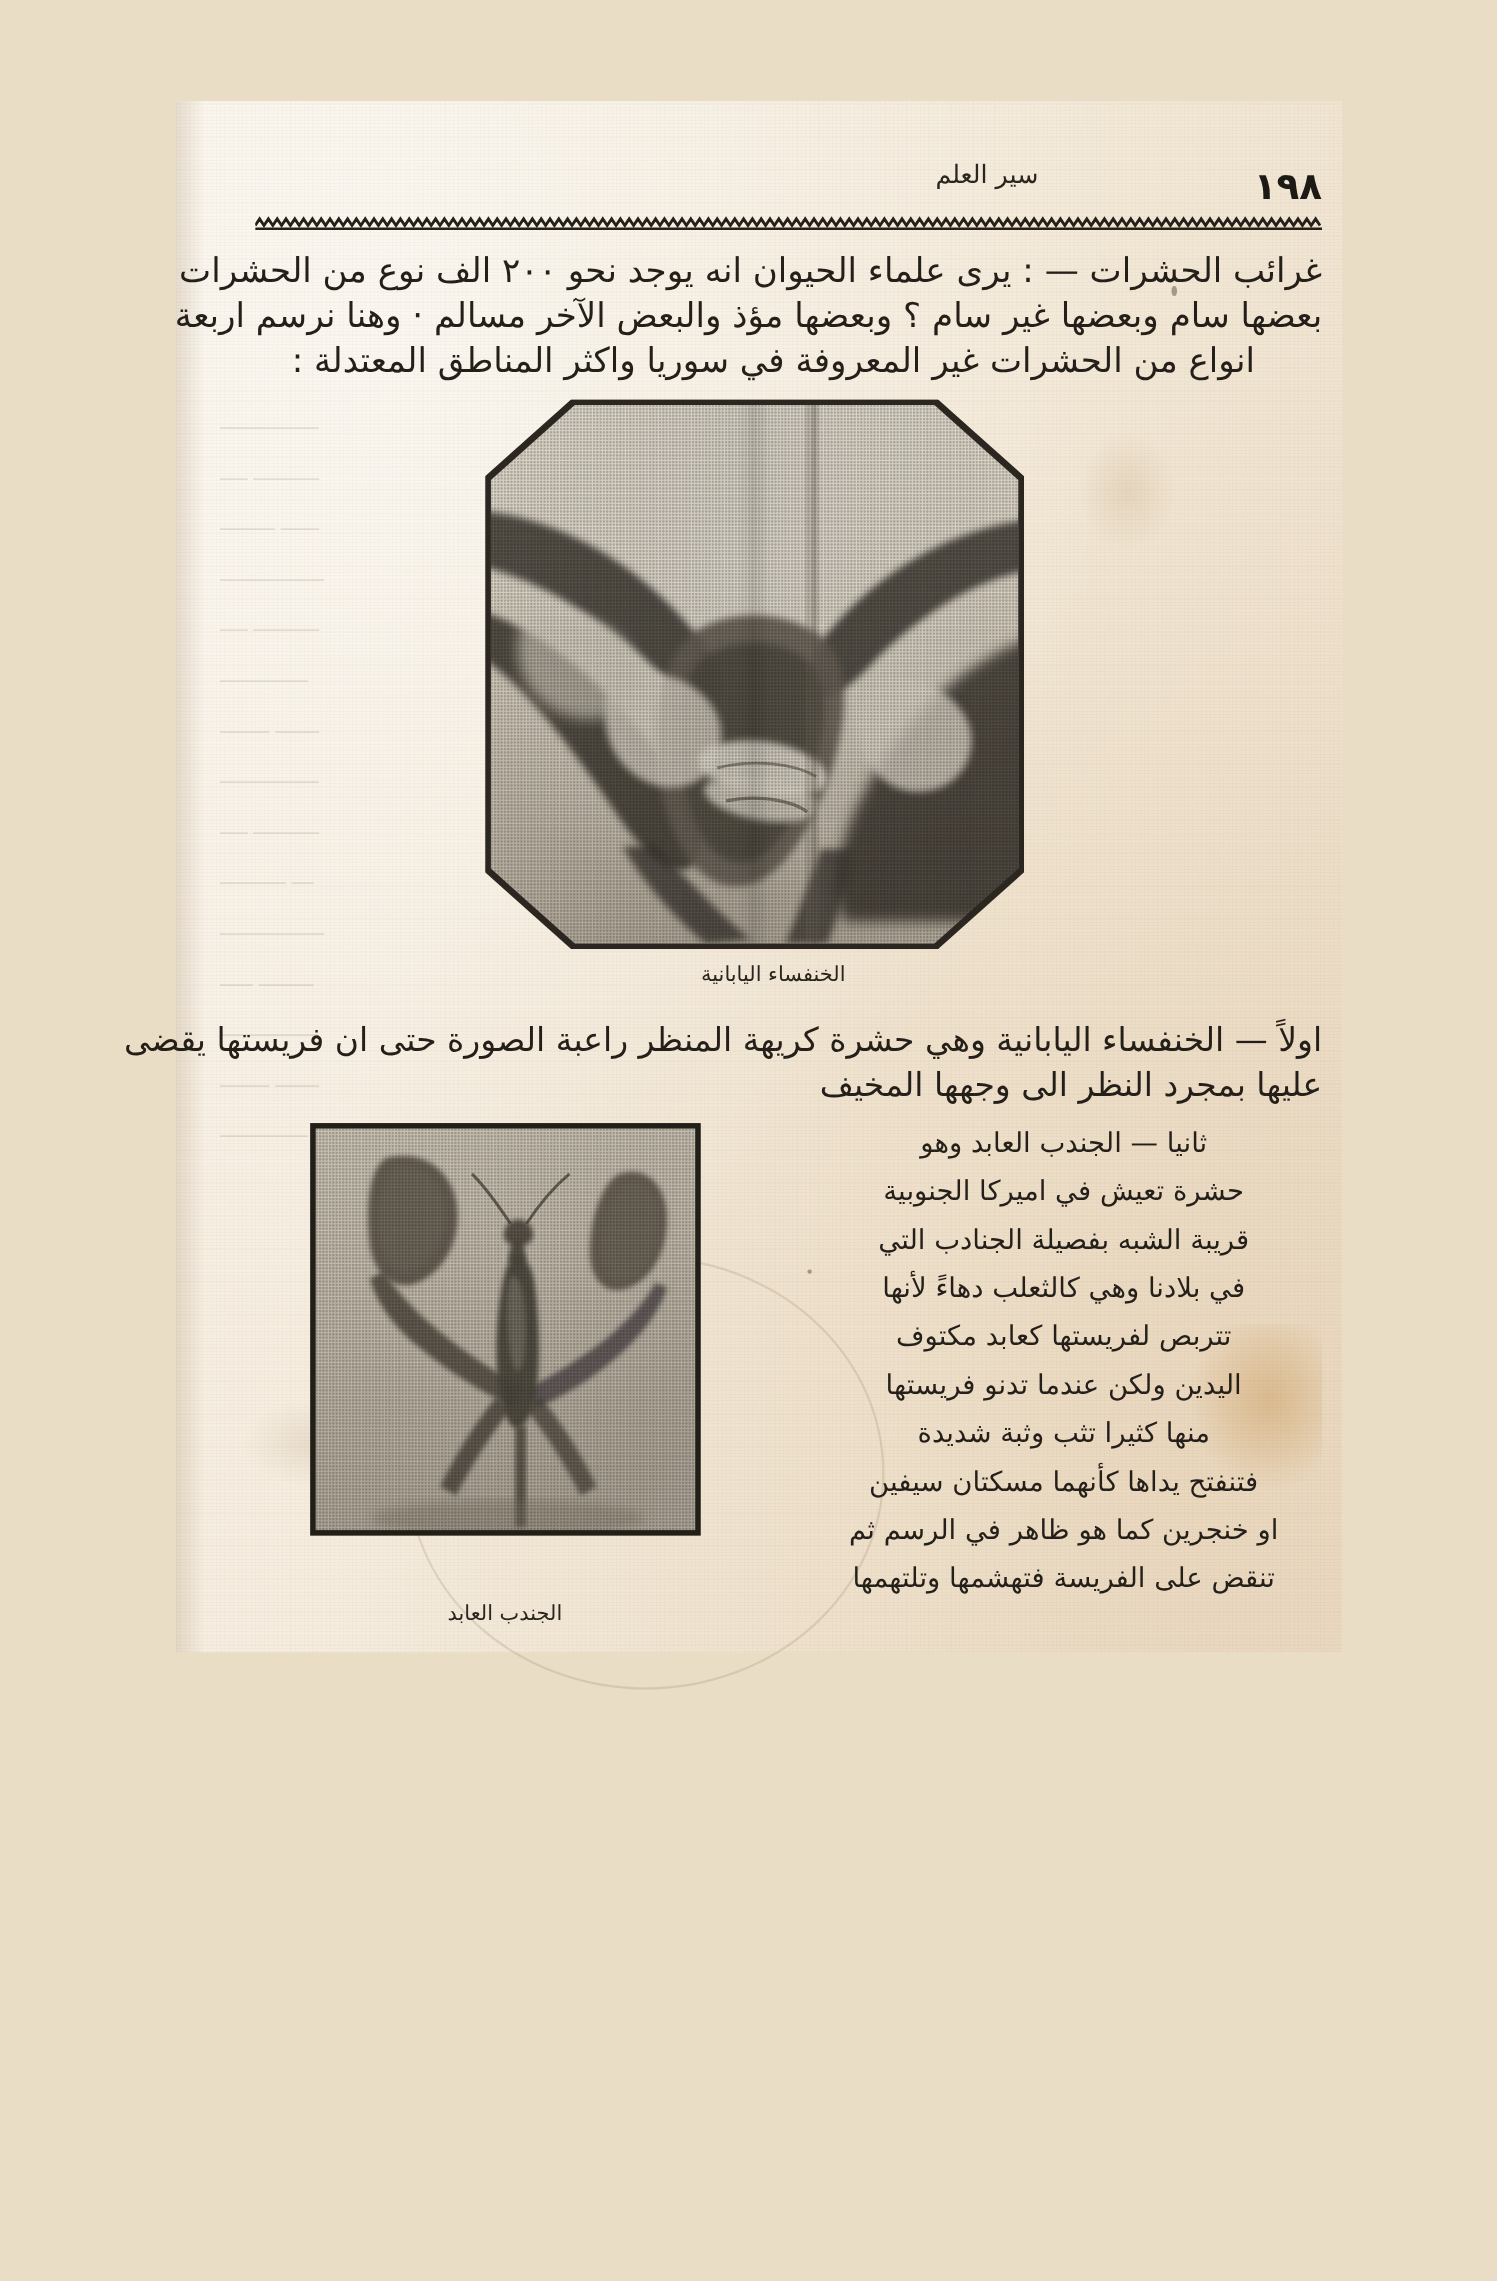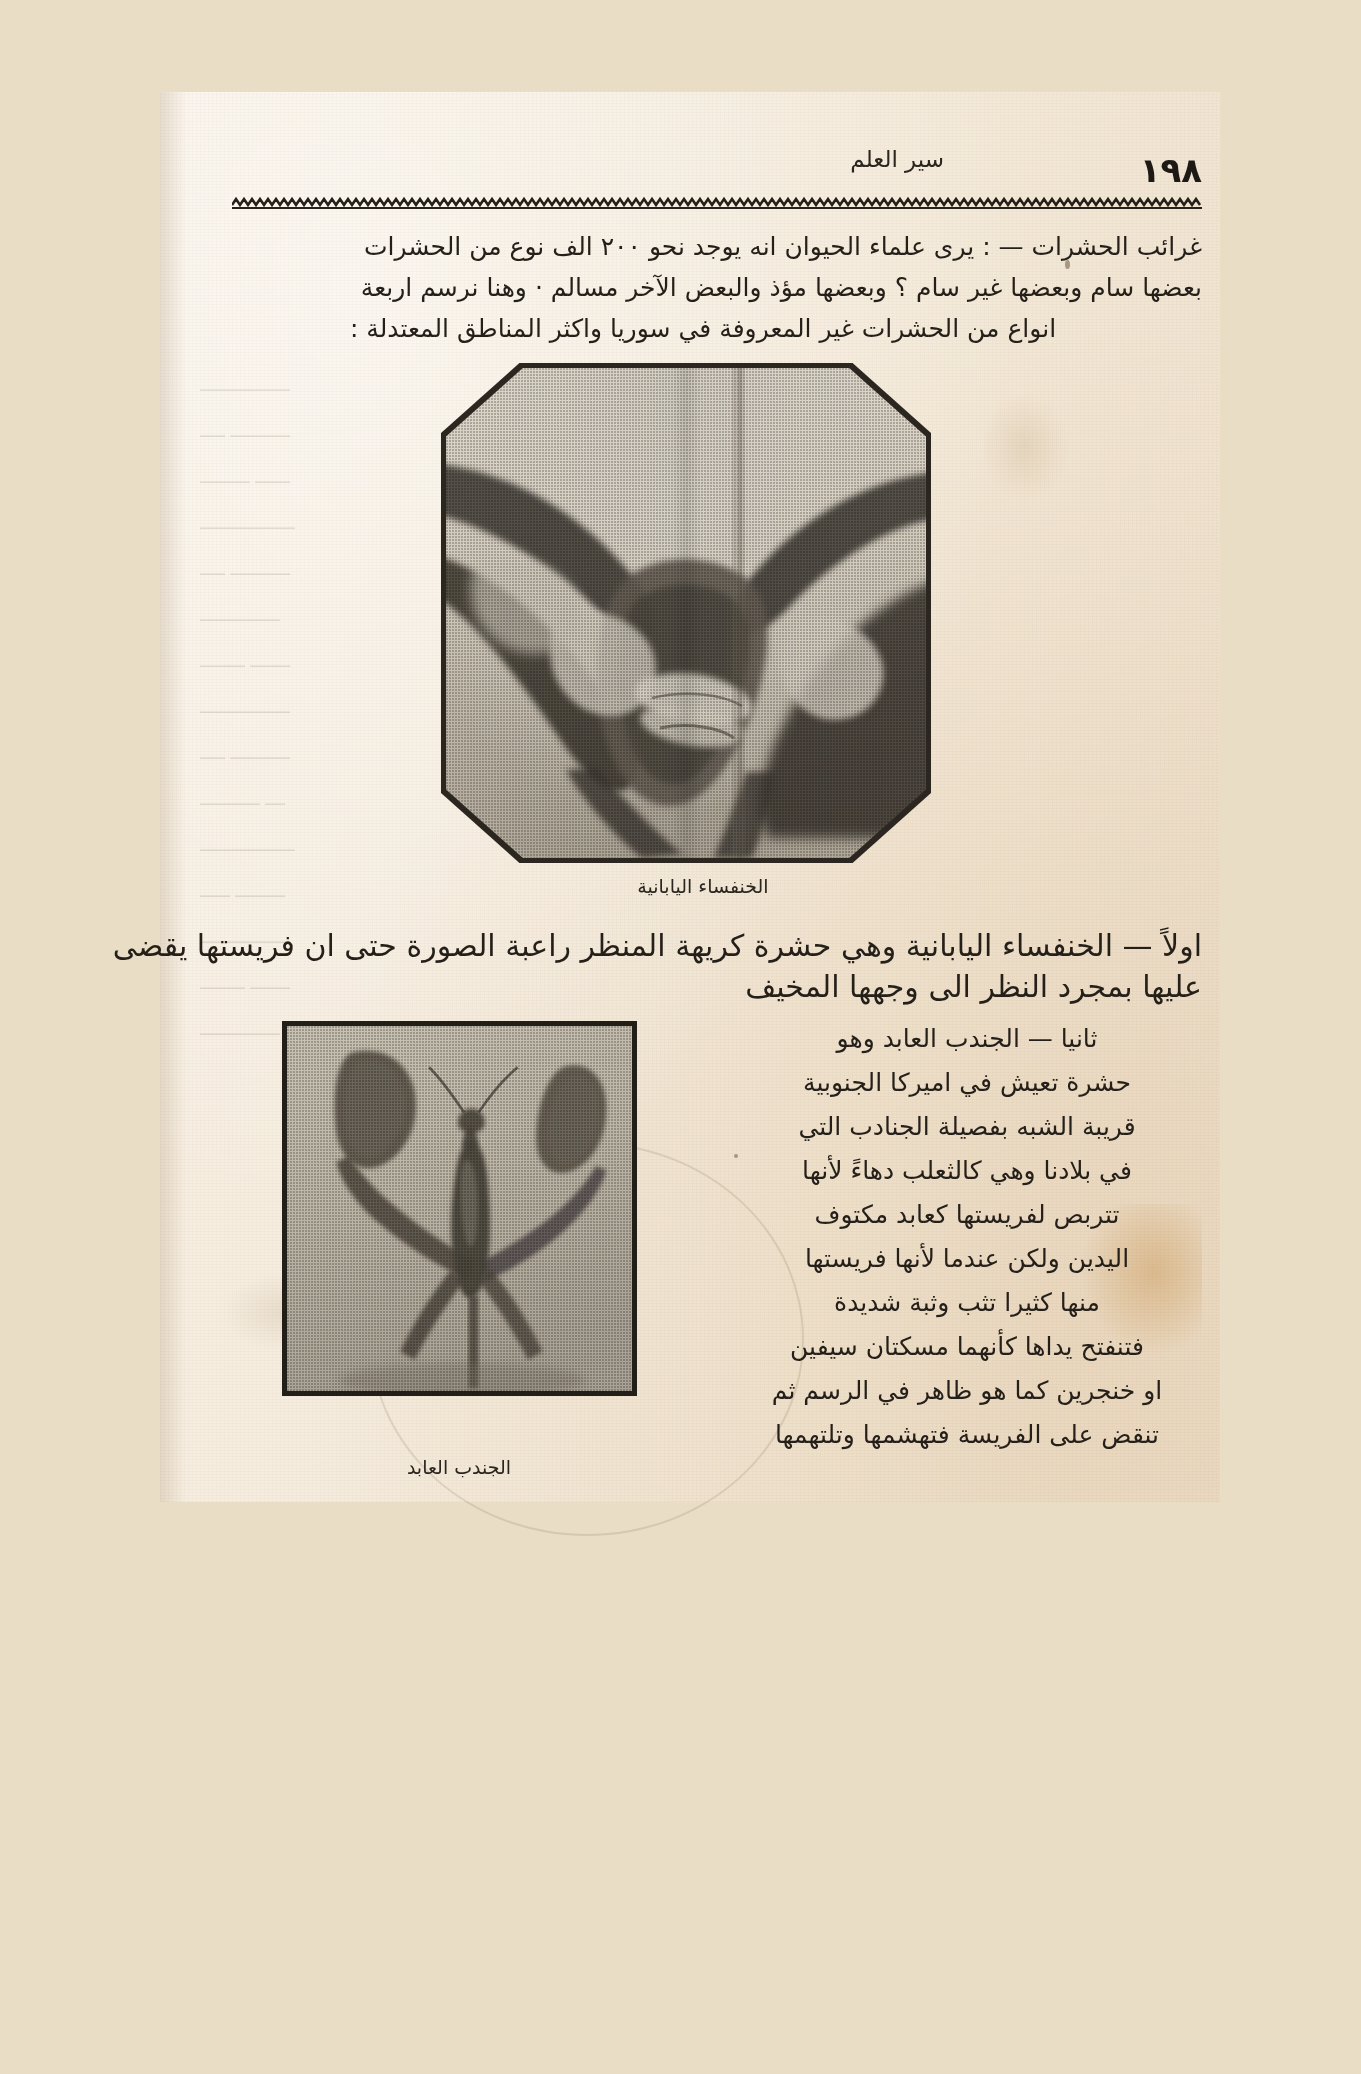--- a/index.html
+++ b/index.html
@@ -93,21 +93,21 @@
   
   .rule{
     position:relative;height:14px;margin:4px 0 16px 0;
     overflow:hidden;
   }
   .rule svg{display:block;}
 
   
   .intro{
     text-align:justify;
-    font-size:25px;line-height:41px;color:#241f19;
+    font-size:31px;line-height:41px;color:#241f19;
     margin:0 0 6px 0;
   }
   .intro .ln{display:block;white-space:nowrap;}
   .intro .ln.c{text-align:center;}
 
   
   .fig1{
     margin:14px auto 0 auto;
     width:456px;
   }
@@ -297,21 +297,21 @@
     </div>
 
     <div class="split">
 
       <div class="col-text">
         <span class="ln">ثانيا — الجندب العابد وهو</span>
         <span class="ln">حشرة تعيش في اميركا الجنوبية</span>
         <span class="ln">قريبة الشبه بفصيلة الجنادب التي</span>
         <span class="ln">في بلادنا وهي كالثعلب دهاءً لأنها</span>
         <span class="ln">تتربص لفريستها كعابد مكتوف</span>
-        <span class="ln">اليدين ولكن عندما لأنها فريستها</span>
+        <span class="ln">اليدين ولكن عندما تدنو فريستها</span>
         <span class="ln">منها كثيرا تثب وثبة شديدة</span>
         <span class="ln">فتنفتح يداها كأنهما مسكتان سيفين</span>
         <span class="ln">او خنجرين كما هو ظاهر في الرسم ثم</span>
         <span class="ln">تنقض على الفريسة فتهشمها وتلتهمها</span>
       </div>
 
       <div class="col-fig">
         <div class="fig2-frame">
           <svg class="mantis" viewBox="0 0 335 355" preserveAspectRatio="none">
             <defs>

